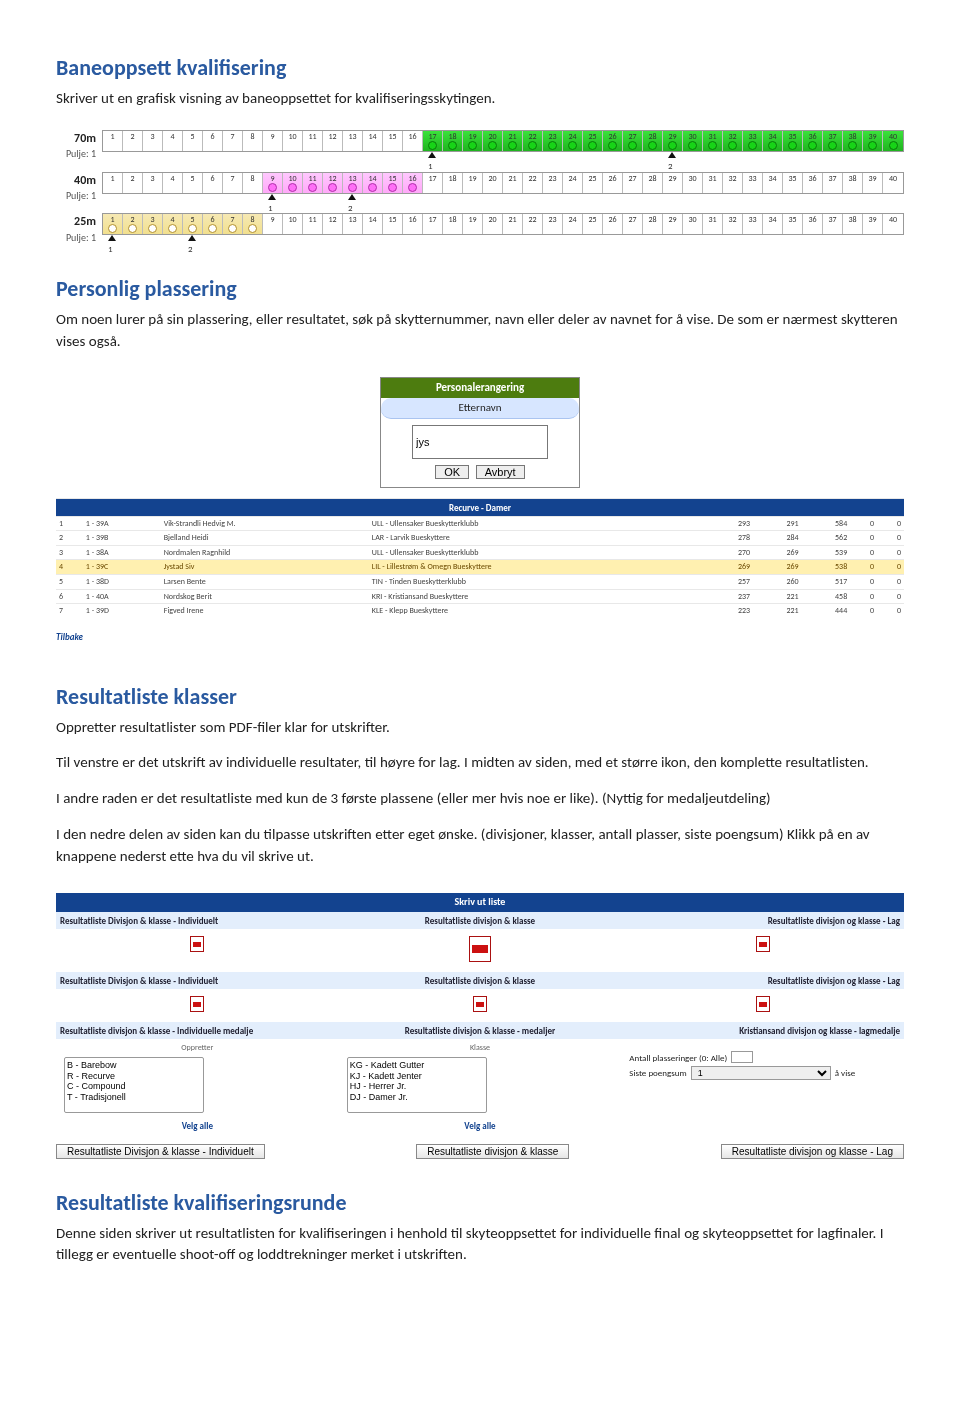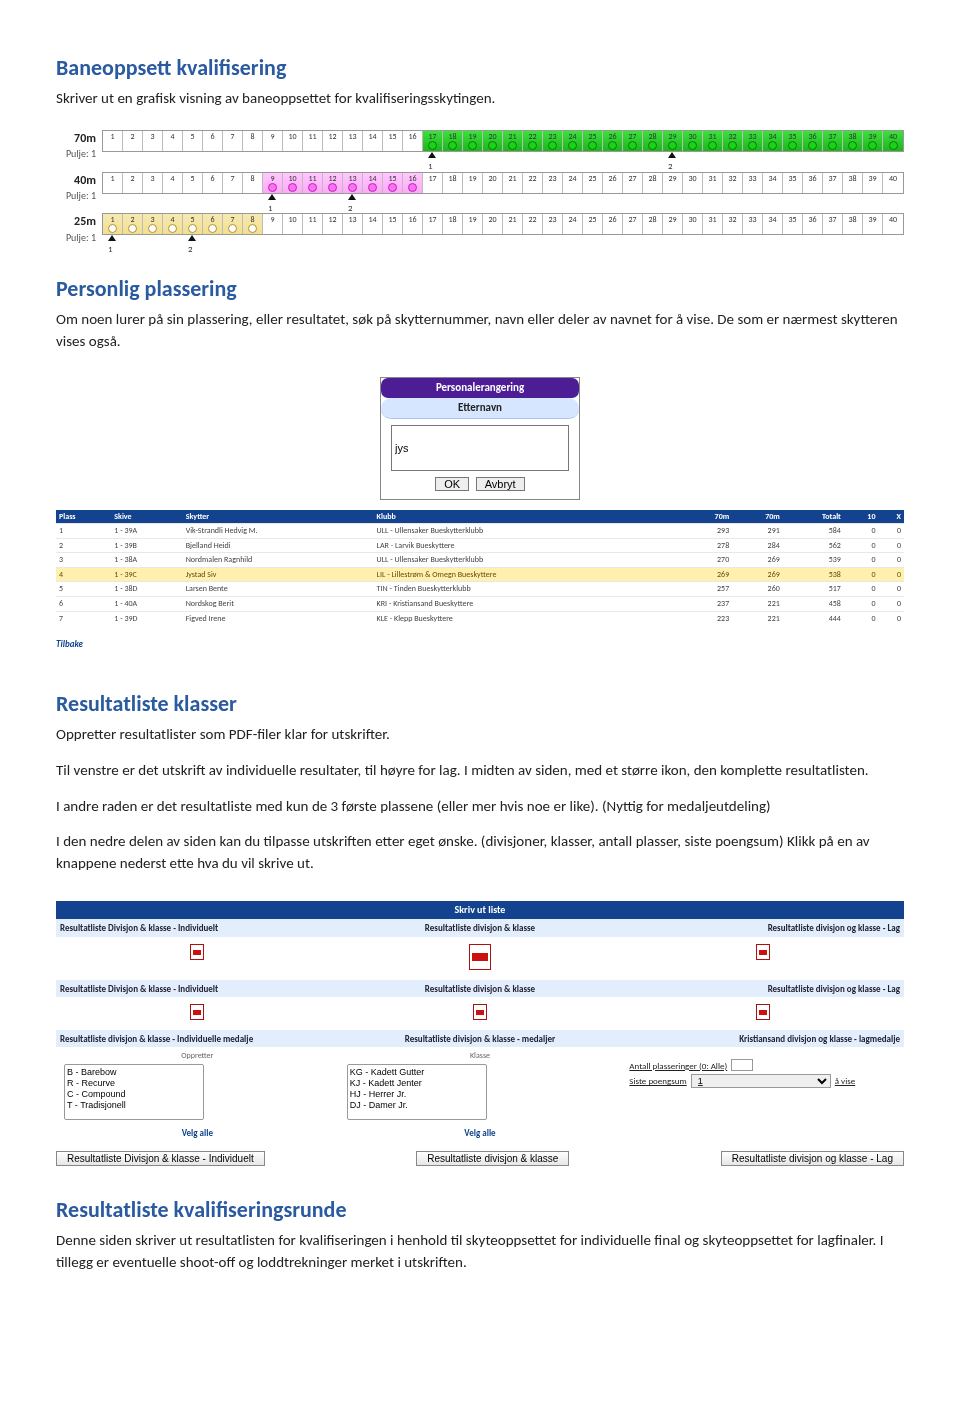--- a/index.html
+++ b/index.html
@@ -61,30 +61,30 @@
     margin: 0 auto 1px auto;
   }
 
   
   .dlg-wrap { display: flex; justify-content: center; margin: 24px 0 10px; }
   .dlg {
     width: 200px; border: 1px solid #888; background: #fff;
     font-size: 11px;
   }
   .dlg .hd {
-    background: #4c1d95; color: #fff; text-align: center;
-    font-weight: 700; padding: 2px 0; border-radius: 7px;
+    background: #4d7c0f; color: #fff; text-align: center;
+    font-weight: 700; padding: 2px 0;
   }
   .dlg .lbl {
-    background: #d7e6ff; text-align: center; font-weight: 700;
+    background: #d7e6ff; text-align: center; font-weight: 400;
     padding: 2px 0; border-bottom: 1px solid #aac4f0; border-radius: 10px;
   }
   .dlg .inp {
-    display: block; margin: 6px auto 4px; width: 178px;
-    font-size: 11px; padding: 16px 3px; border: 1px solid #777;
+    display: block; margin: 6px auto 4px; width: 136px;
+    font-size: 11px; padding: 10px 3px; border: 1px solid #777;
   }
   .dlg .btns { text-align: center; padding: 2px 0 6px; }
   .dlg button {
     font-size: 11px; padding: 0 8px; margin: 0 2px;
     border: 1px solid #777; background: #eee;
   }
 
   
   .rectbl { width: 100%; border-collapse: collapse; font-size: 8px; margin-bottom: 8px; }
   .rectbl .cap {
@@ -129,21 +129,21 @@
   }
   .pdf-ico.big { width: 22px; height: 26px; }
   .pdf-ico.big::after { top:8px; height:8px; }
   .sel {
     width: 140px; font-size: 9px; border: 1px solid #999;
     background: #fff; padding: 2px; height: 56px;
     display: block; margin: 3px 0;
   }
   .sel2 { width: 140px; font-size: 9px; border:1px solid #999; padding:0 2px; }
   .velg { color:#13438f; font-weight:700; font-size:9px; text-align:center; padding:3px 0; }
-  .opt-row { display:flex; align-items:center; gap:4px; font-size:9px; margin:2px 0;text-decoration:underline; }
+  .opt-row { display:flex; align-items:flex-start; gap:4px; font-size:9px; margin:2px 0; }
   .opt-row input[type=text]{ width:22px; font-size:9px; border:1px solid #999; padding:0 2px;}
   .bottom-btns { display:flex; justify-content:space-between; margin:6px 0 20px; }
   .bottom-btns button {
     font-size: 10px; padding: 1px 10px;
     border: 1px solid #888; background: linear-gradient(#fff,#e6e6e6);
   }
 </style>
 </head>
 <body>
 
@@ -319,30 +319,22 @@
     <input class="inp" value="jys" style="">
     <div class="btns">
       <button>OK</button>
       <button>Avbryt</button>
     </div>
   </div>
 </div>
 
 <table class="rectbl">
   <tbody>
-  <tr id="rec-head">
-        <th>Plass</th>
-        <th>Skive</th>
-        <th>Skytter</th>
-        <th>Klubb</th>
-        <th class="r">70m</th>
-        <th class="r">70m</th>
-        <th class="r">Totalt</th>
-        <th class="r">10</th>
-        <th class="r">X</th>
+      <tr>
+        <td class="cap" colspan="9">Recurve - Damer</td>
       </tr>
   </tbody>
     <tbody id="rec-body">
       <tr>
         <td>1</td>
         <td>1 - 39A</td>
         <td>Vik-Strandli Hedvig M.</td>
         <td>ULL - Ullensaker Bueskytterklubb</td>
         <td class="r">293</td>
         <td class="r">291</td>

